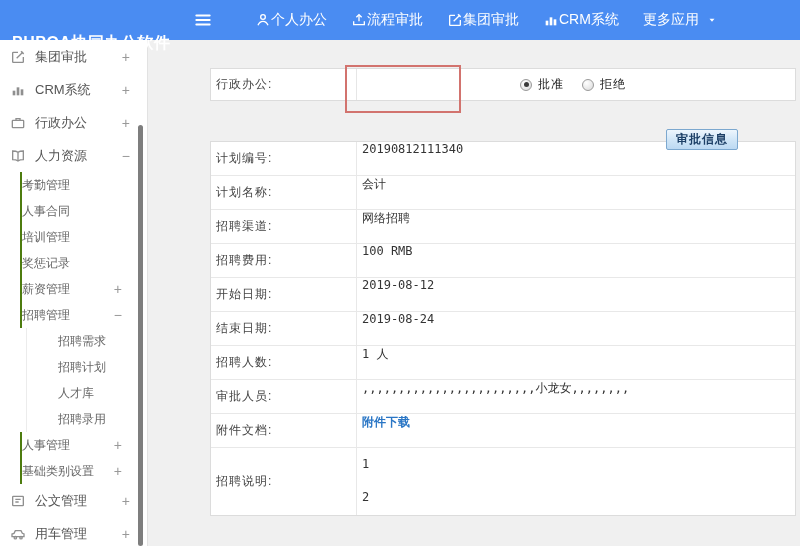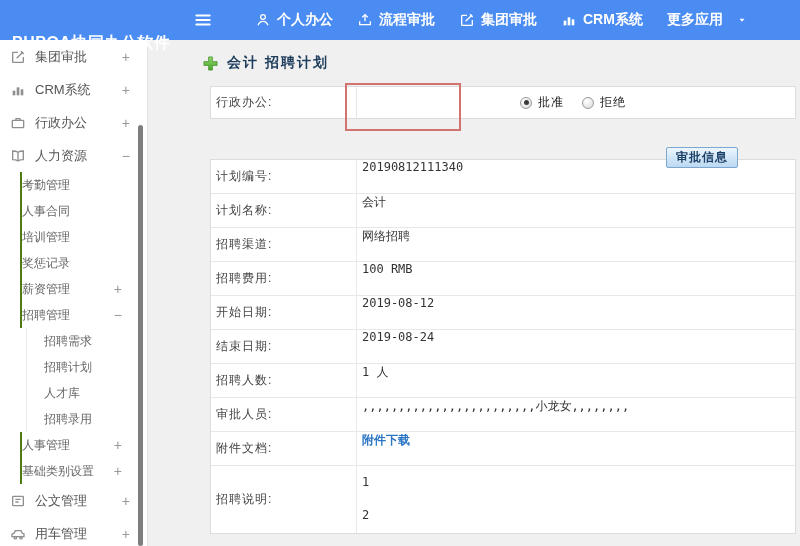--- a/index.html
+++ b/index.html
@@ -7,36 +7,36 @@
     font-family:"Liberation Sans", sans-serif; background:#f0f0f0; position:relative; }
 
   
   .topbar { position:absolute; top:0; left:0; width:800px; height:40px;
     background:#4a8cf2; display:flex; align-items:center; color:#fff; z-index:5; }
   .logo { font-size:16px; font-weight:bold; padding-left:12px; width:183px;
     letter-spacing:.5px; white-space:nowrap;margin-top:47px; }
   .hamburger { width:20px; height:20px; margin:0 12px 0 10px; cursor:pointer; color:#fff; }
   .hamburger svg { width:20px; height:20px; display:block; }
   .topnav { display:flex; align-items:center; gap:24px; margin-left:30px; }
-  .nav-item { display:flex; align-items:center; gap:6px; font-size:14px; cursor:pointer;
-    white-space:nowrap;font-weight:bold; }
+  .nav-item { display:flex; align-items:center; gap:0; font-size:14px; cursor:pointer;
+    white-space:nowrap; }
   .nav-icon { width:16px; height:16px; display:inline-block; }
   .nav-icon svg { width:16px; height:16px; display:block; }
   .nav-caret { width:10px; height:10px; margin-left:8px; display:inline-block; }
   .nav-caret svg { width:10px; height:10px; display:block; }
 
   
   .sidebar { position:absolute; top:40px; left:0; width:148px; bottom:0;
     background:#fff; border-right:1px solid #e2e2e2; }
   .side-item { position:relative; display:flex; align-items:center; cursor:pointer; color:#666; }
   .side-item.lvl0 { height:33px; padding-left:10px; font-size:13px; color:#555; }
   .side-item.lvl1 { height:26px; margin-left:20px; border-left:2px solid #4d7c0f;
     font-size:12px; }
   .side-item.lvl2 { height:26px; margin-left:26px; border-left:1px solid #ececec;
-    padding-left:17px; font-size:12px; }
+    padding-left:31px; font-size:12px; }
   .side-icon { width:16px; height:16px; margin-right:9px; color:#8f8f8f; flex:0 0 16px; }
   .side-icon svg { width:16px; height:16px; display:block; }
   .side-label { flex:1; white-space:nowrap; overflow:hidden; }
   .side-expand { color:#999; font-size:14px; line-height:1; }
   .lvl0 .side-expand { margin-right:17px; }
   .lvl1 .side-expand { margin-right:25px; }
   .scroll-thumb { position:absolute; left:138px; top:85px; bottom:0; width:5px;
     background:#7e7e7e; border-radius:3px; cursor:pointer; }
 
   
@@ -246,34 +246,20 @@
           </svg>
         </span>
         <span class="side-label">用车管理</span>
         <span class="side-expand">+</span>
       </div>
     </div>
   <div class="scroll-thumb"></div>
 </aside>
 
 <main class="main">
-  <div class="page-title">
-    <span class="plus-icon">
-      <svg viewBox="0 0 16 16">
-          <defs>
-            <linearGradient id="pg" x1="0" y1="0" x2="0" y2="1">
-              <stop offset="0" stop-color="#90d668"></stop>
-              <stop offset="1" stop-color="#4ea82e"></stop>
-            </linearGradient>
-          </defs>
-          <path d="M6 1h4v5h5v4h-5v5H6v-5H1V6h5z" fill="url(#pg)" stroke="#3f8c27" stroke-width="0.8"></path>
-        </svg>
-    </span>
-    <h1>会计 招聘计划</h1>
-  </div>
 
   <div class="approval-wrap">
     <div class="approval-row">
       <div class="a-label">行政办公:</div>
       <div class="a-value" id="radio-group">
           <label class="radio-opt checked">
             <span class="radio-circle">
               <span class="dot"></span>
             </span>
             <span class="radio-label">批准</span>

